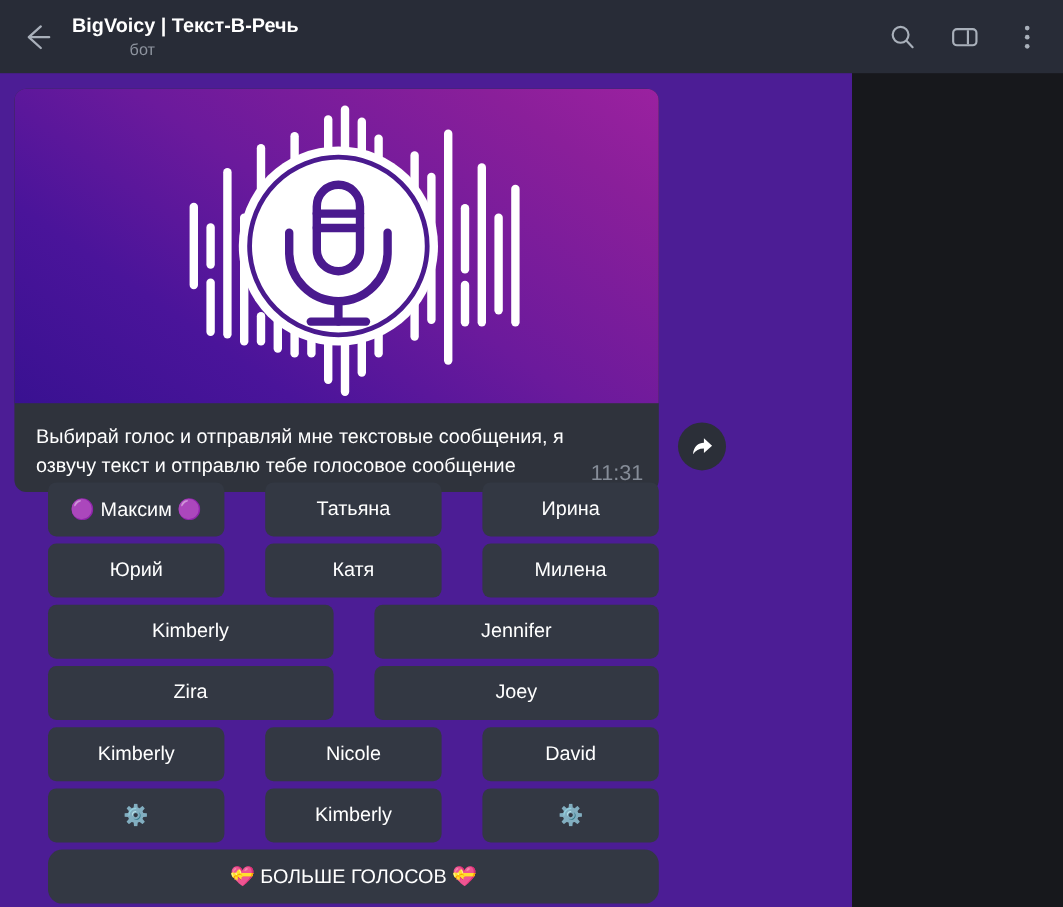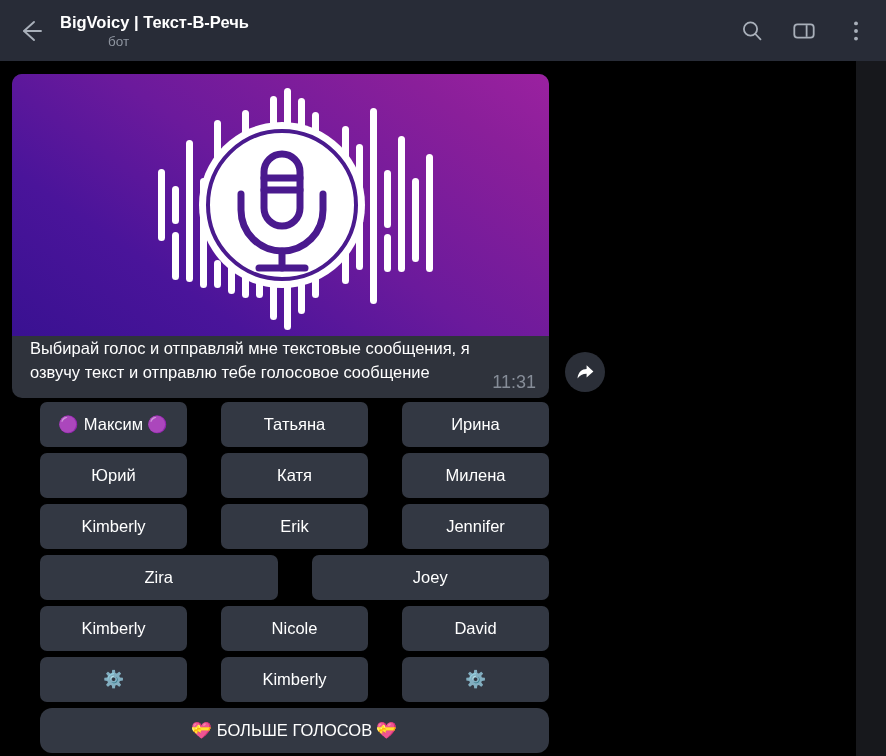--- a/index.html
+++ b/index.html
@@ -7,23 +7,23 @@
   html, body {
     width: 886px;
     height: 756px;
     background: #17181c;
     font-family: "Liberation Sans", "DejaVu Sans", sans-serif;
     overflow: hidden;
   }
 
   #app {
     position: relative;
-    width: 856px;
+    width: 710px;
     height: 756px;
-    background: #000000;
+    background: #4c1d95;
   }
 
   
   .header {
     position: absolute;
     top: 0; left: 0;
     width: 886px;
     height: 61px;
     background: #282c37;
     display: flex;
@@ -102,21 +102,21 @@
     width: 537px;
     height: 262px;
     background: linear-gradient(215deg, #9b21a0 0%, #8a1f9a 16%, #6b1a9c 48%, #4a149a 74%, #391191 100%);
     overflow: hidden;
   }
   .photo svg { position: absolute; left: 0; top: 0; display: block; }
 
   
   .caption {
     position: relative;
-    padding: 0 12px 10px 18px;
+    padding: 16px 12px 10px 18px;
     min-height: 62px;
   }
   .caption-text {
     color: #ffffff;
     font-size: 16.5px;
     line-height: 24px;
     padding-right: 62px;
     word-wrap: break-word;
   }
   .time {
@@ -304,21 +304,20 @@
       </div>
 
       <div class="kb-row">
         <div class="kb-btn">Юрий</div>
         <div class="kb-btn">Катя</div>
         <div class="kb-btn">Милена</div>
       </div>
 
       <div class="kb-row">
         <div class="kb-btn">Kimberly</div>
-        <div class="kb-btn">Erik</div>
         <div class="kb-btn">Jennifer</div>
       </div>
 
       <div class="kb-row">
         <div class="kb-btn">Zira</div>
         <div class="kb-btn">Joey</div>
       </div>
 
       <div class="kb-row">
         <div class="kb-btn">Kimberly</div>

